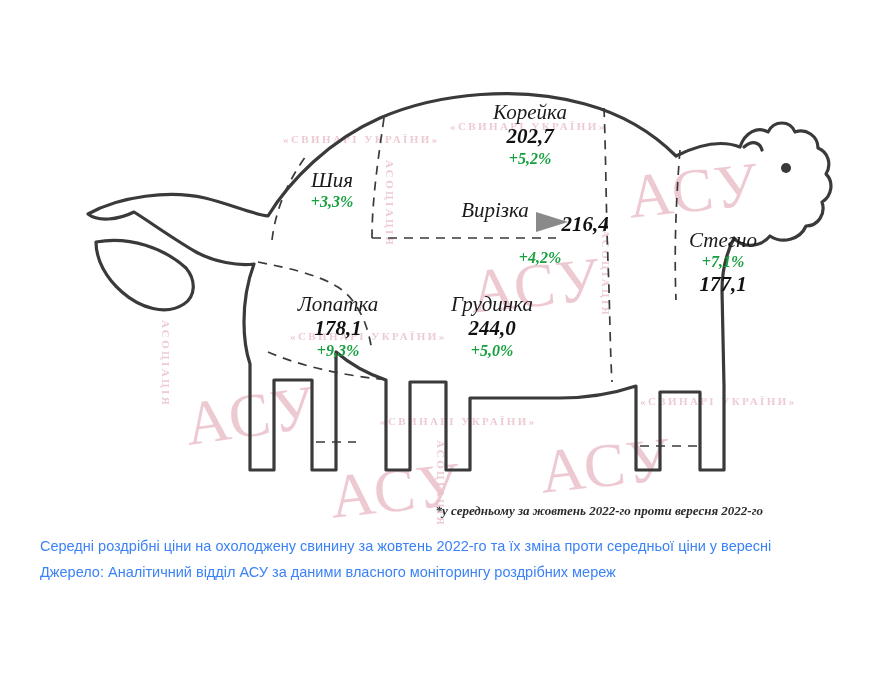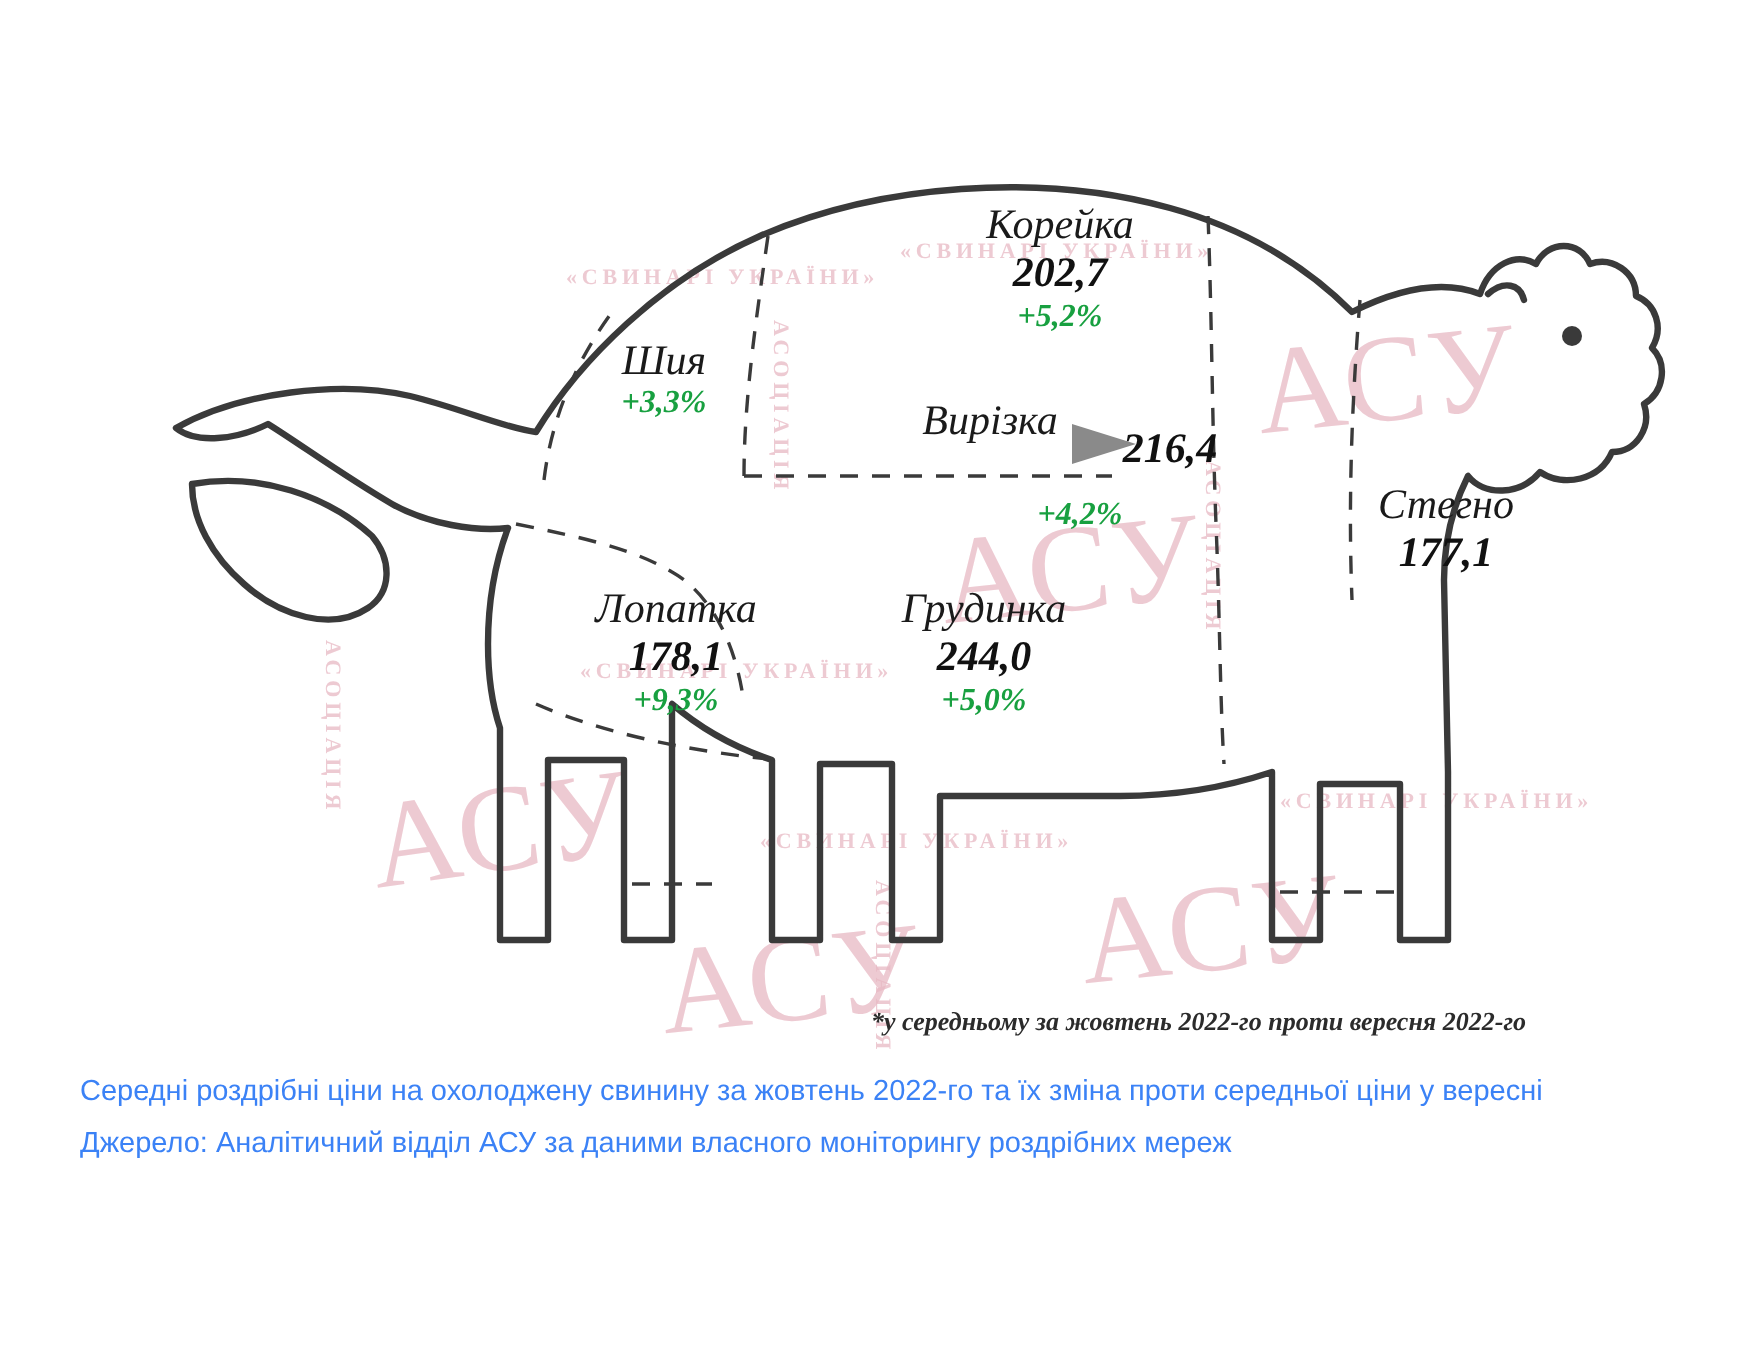--- a/index.html
+++ b/index.html
@@ -187,22 +187,23 @@
   <div class="cutlabel" style="left:420px; top:198px; width:150px;">
     <div class="cut-name">Вирізка</div>
   </div>
   <div class="cutlabel" style="left:540px; top:212px; width:90px;">
     <div class="cut-price">216,4</div>
   </div>
   <div class="cutlabel" style="left:490px; top:248px; width:100px;">
     <div class="cut-delta">+4,2%</div>
   </div>
 
-  <div class="cutlabel" style="left:638px; top:228px; width:170px;margin-top:12px;">
+  <div class="cutlabel" style="left:638px; top:228px; width:170px;">
     <div class="cut-name">Стегно</div>
+    <div class="cut-delta">+7,1%</div>
     <div class="cut-price">177,1</div>
   </div>
 
   <div class="cutlabel" style="left:258px; top:292px; width:160px;">
     <div class="cut-name">Лопатка</div>
     <div class="cut-price">178,1</div>
     <div class="cut-delta">+9,3%</div>
   </div>
 
   <div class="cutlabel" style="left:402px; top:292px; width:180px;">

